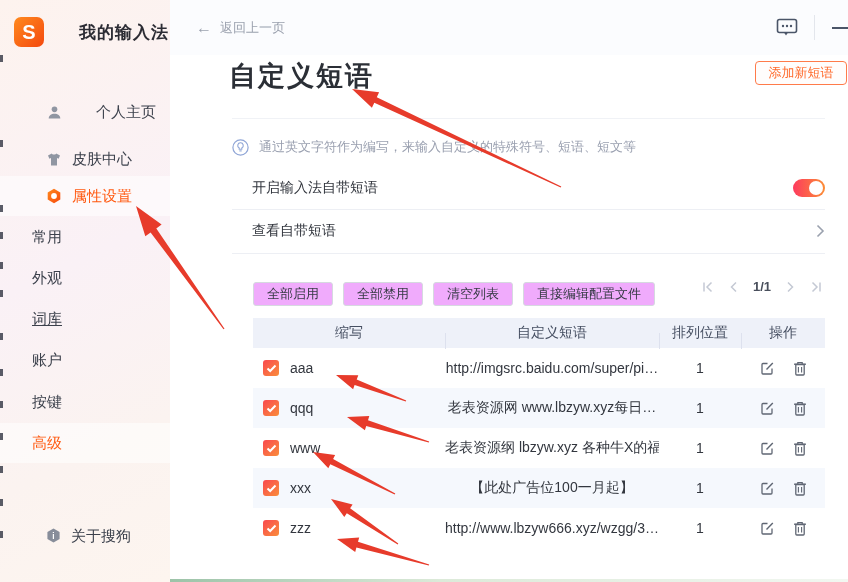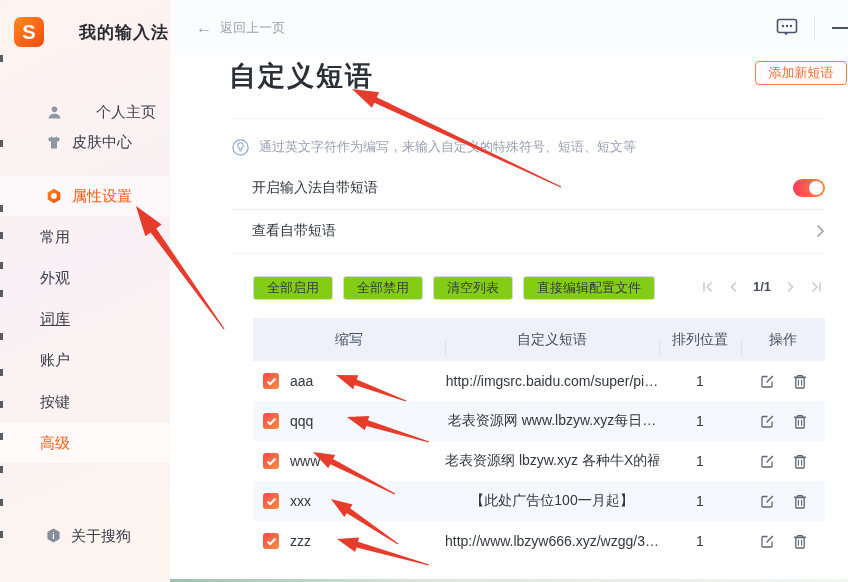--- a/index.html
+++ b/index.html
@@ -10,21 +10,21 @@
   
   #sidebar { position:absolute; left:0; top:0; width:170px; height:582px;
     background:linear-gradient(155deg,#fdf3ee 0%,#faf1f6 45%,#fbf3f0 75%,#fdf5ef 100%); }
   .logo-row { position:absolute; left:14px; top:17px; display:flex; align-items:center; gap:8px; }
   .logo-badge { width:30px; height:30px; border-radius:7px; background:linear-gradient(135deg,#ff8a1e,#f4490f);
     color:#fff; font-weight:bold; font-size:20px; display:flex; align-items:center; justify-content:center; }
   .logo-text { font-size:17px; font-weight:bold; color:#2c2c34; letter-spacing:1px;margin-left:27px; }
   .side-item { position:absolute; left:0; width:170px; height:40px; display:flex; align-items:center;
     padding-left:46px; gap:10px; cursor:pointer; font-size:15px; color:#3c414c; }
   .side-item .mi { width:16px; height:16px; display:flex; align-items:center; justify-content:center; }
-  .side-item.sub { padding-left:40px; }
+  .side-item.sub { padding-left:32px; }
   .side-item.active { color:#ff5a12; background:rgba(255,255,255,0.55); }
   .about-row { position:absolute; left:46px; top:527px; display:flex; align-items:center; gap:10px;
     font-size:15px; color:#3c414c; cursor:pointer; }
 
   
   #main { position:absolute; left:170px; top:0; width:678px; height:582px; background:#fff; }
   .topstrip { position:absolute; left:0; top:0; width:678px; height:55px; background:#fbfcfe; }
   .back-link { position:absolute; left:26px; top:19px; display:flex; align-items:center; gap:8px;
     color:#9ba1ae; font-size:13px; cursor:pointer; }
   .back-arrow { font-size:16px; line-height:1; }
@@ -46,30 +46,30 @@
   .switch { width:32px; height:18px; border-radius:9px; background:linear-gradient(90deg,#fd3b5e,#fc8d35);
     position:relative; cursor:pointer; }
   .switch .knob { position:absolute; right:2px; top:2px; width:14px; height:14px; border-radius:50%; background:#fff; }
 
   .div-line { position:absolute; left:62px; width:593px; height:1px; background:#edeff4; }
   .view-row { position:absolute; left:82px; top:219px; width:573px; height:24px; display:flex;
     align-items:center; justify-content:space-between; cursor:pointer; }
   .view-label { font-size:14px; color:#30343c; }
 
   .btn-row { position:absolute; left:83px; top:276px; display:flex; gap:10px; }
-  .gbtn { height:24px; padding:0 13px; border:1px solid #d6d9e0; border-radius:3px; background:#84cc16;
-    font-size:13px; color:#363b45; display:flex; align-items:center; cursor:pointer; white-space:nowrap; }
+  .gbtn { height:24px; padding:0 13px; border:1px solid #d6d9e0; border-radius:3px; background:#f0abfc;
+    font-size:13px; color:#363b45; display:flex; align-items:center; cursor:pointer; white-space:nowrap;margin-top:6px; }
 
   .pager { position:absolute; right:26px; top:279px; display:flex; align-items:center; gap:15px; }
   .pg { display:flex; align-items:center; cursor:pointer; }
   .pg-label { font-size:13px; color:#494f5c; font-weight:bold; }
 
   
   #table { position:absolute; left:83px; top:318px; width:572px; }
-  .thead { display:flex; height:43px; background:#eef1f9; align-items:center; }
+  .thead { display:flex; height:30px; background:#eef1f9; align-items:center; }
   .th { font-size:14px; color:#454e61; text-align:center; position:relative; }
   .th + .th::before { content:""; position:absolute; left:0; top:9px; height:16px; width:1px; background:#dde1ee; }
   .c1 { width:192px; } .c2 { width:214px; } .c3 { width:82px; } .c4 { width:84px; }
   .trow { display:flex; height:40px; align-items:center; }
   .trow.alt { background:#f5f8fd; }
   .cell { font-size:14px; color:#33373f; text-align:center; overflow:hidden; white-space:nowrap; }
   .cell.abbr-cell { display:flex; align-items:center; text-align:left; padding-left:10px; gap:11px; }
   .cbx { width:16px; height:16px; border-radius:3px; background:linear-gradient(135deg,#f9484f,#fa8d3b);
     display:flex; align-items:center; justify-content:center; cursor:pointer; flex:none; }
   .ops { display:flex; align-items:center; justify-content:center; gap:18px; }
@@ -94,21 +94,21 @@
     <div id="side-menu">
         <div class="side-item" style="top: 92px; gap: 34px;">
           <span class="mi">
             <svg width="15" height="15" viewBox="0 0 16 16">
               <circle cx="8" cy="4.6" r="3" fill="#9096a2"></circle>
               <path d="M1.8 14.5 c0-3.4 2.7-5.2 6.2-5.2 s6.2 1.8 6.2 5.2 Z" fill="#9096a2"></path>
             </svg>
           </span>
           <span>个人主页</span>
         </div>
-        <div class="side-item" style="top: 122px;">
+        <div class="side-item" style="top: 139px;">
           <span class="mi">
             <svg width="16" height="15" viewBox="0 0 16 15">
               <path d="M2 3.6 L5.8 1.6 C5.8 2.9 10.2 2.9 10.2 1.6 L14 3.6 L12.6 6.8 L11 6 V13.6 H5 V6 L3.4 6.8 Z" fill="#9096a2"></path>
             </svg>
           </span>
           <span>皮肤中心</span>
         </div>
         <div class="side-item active" style="top: 176px;">
           <span class="mi">
             <svg width="16" height="16" viewBox="0 0 16 16">

